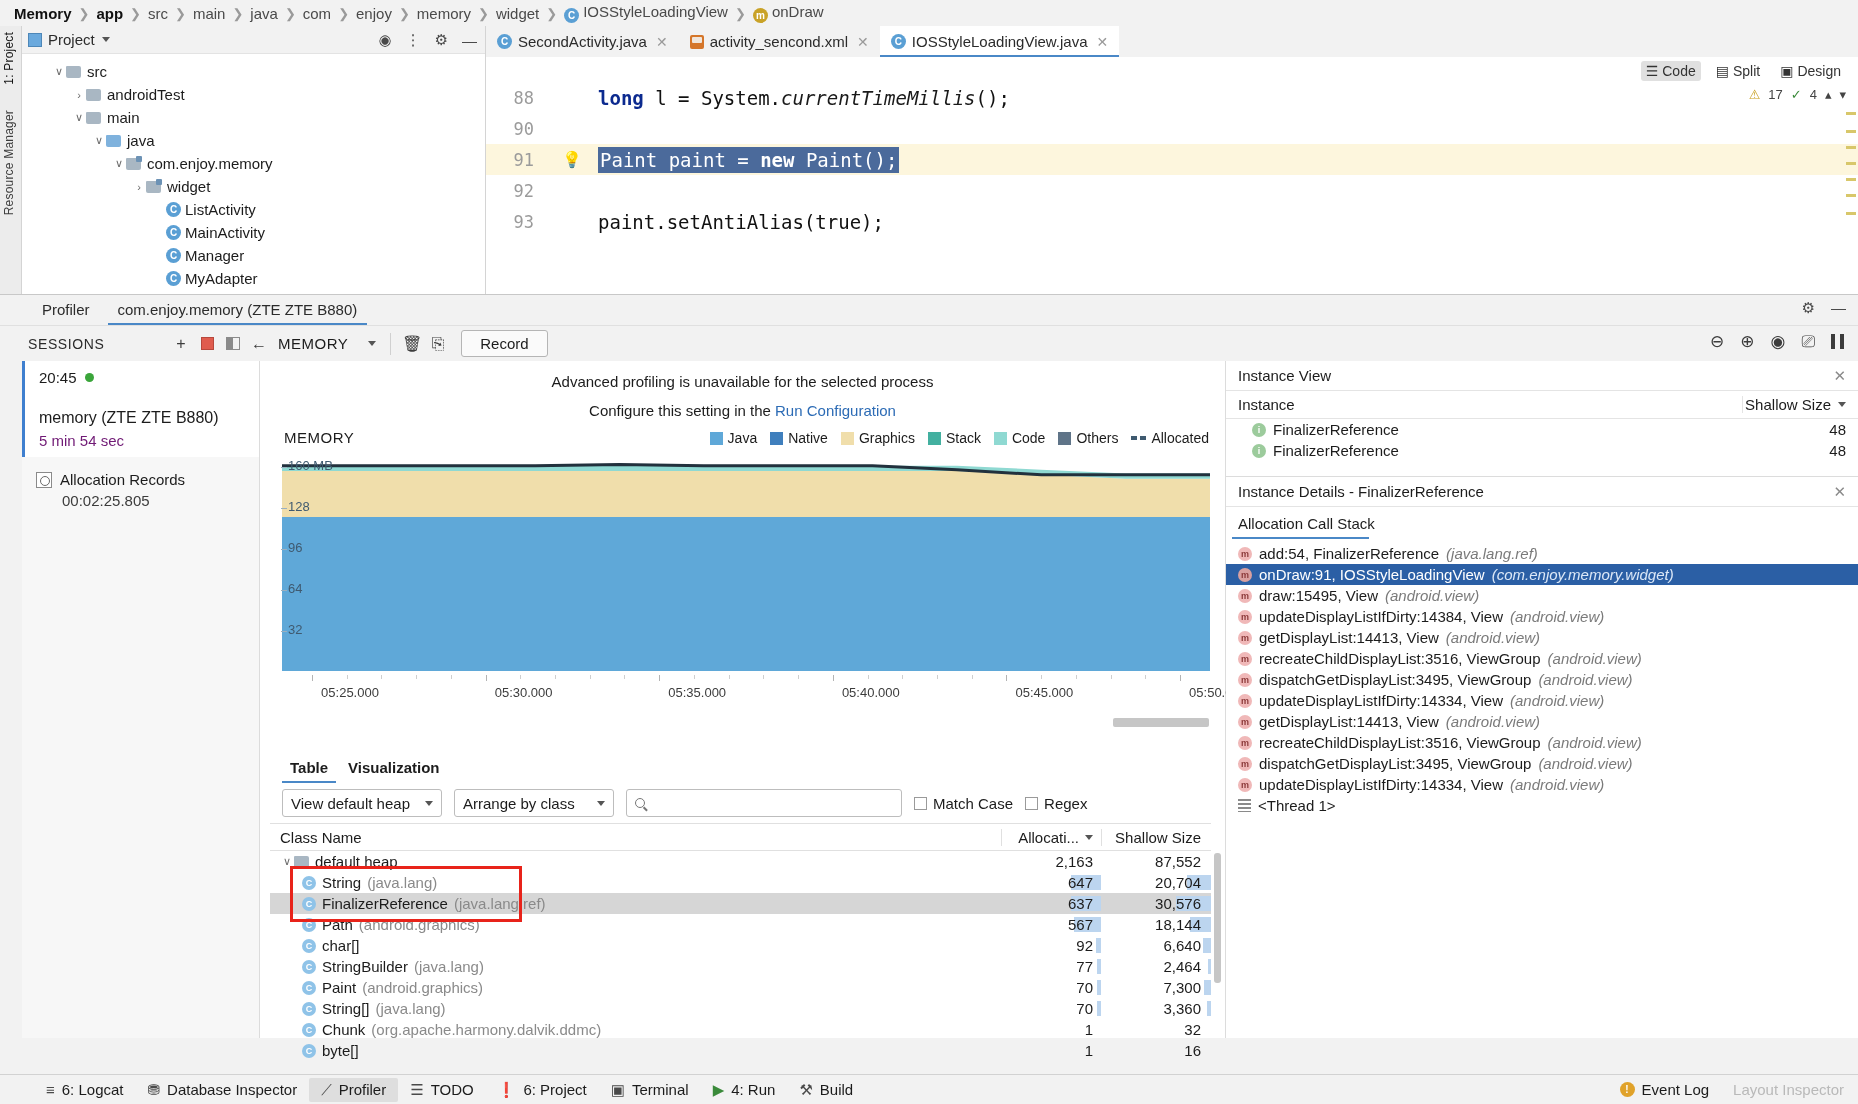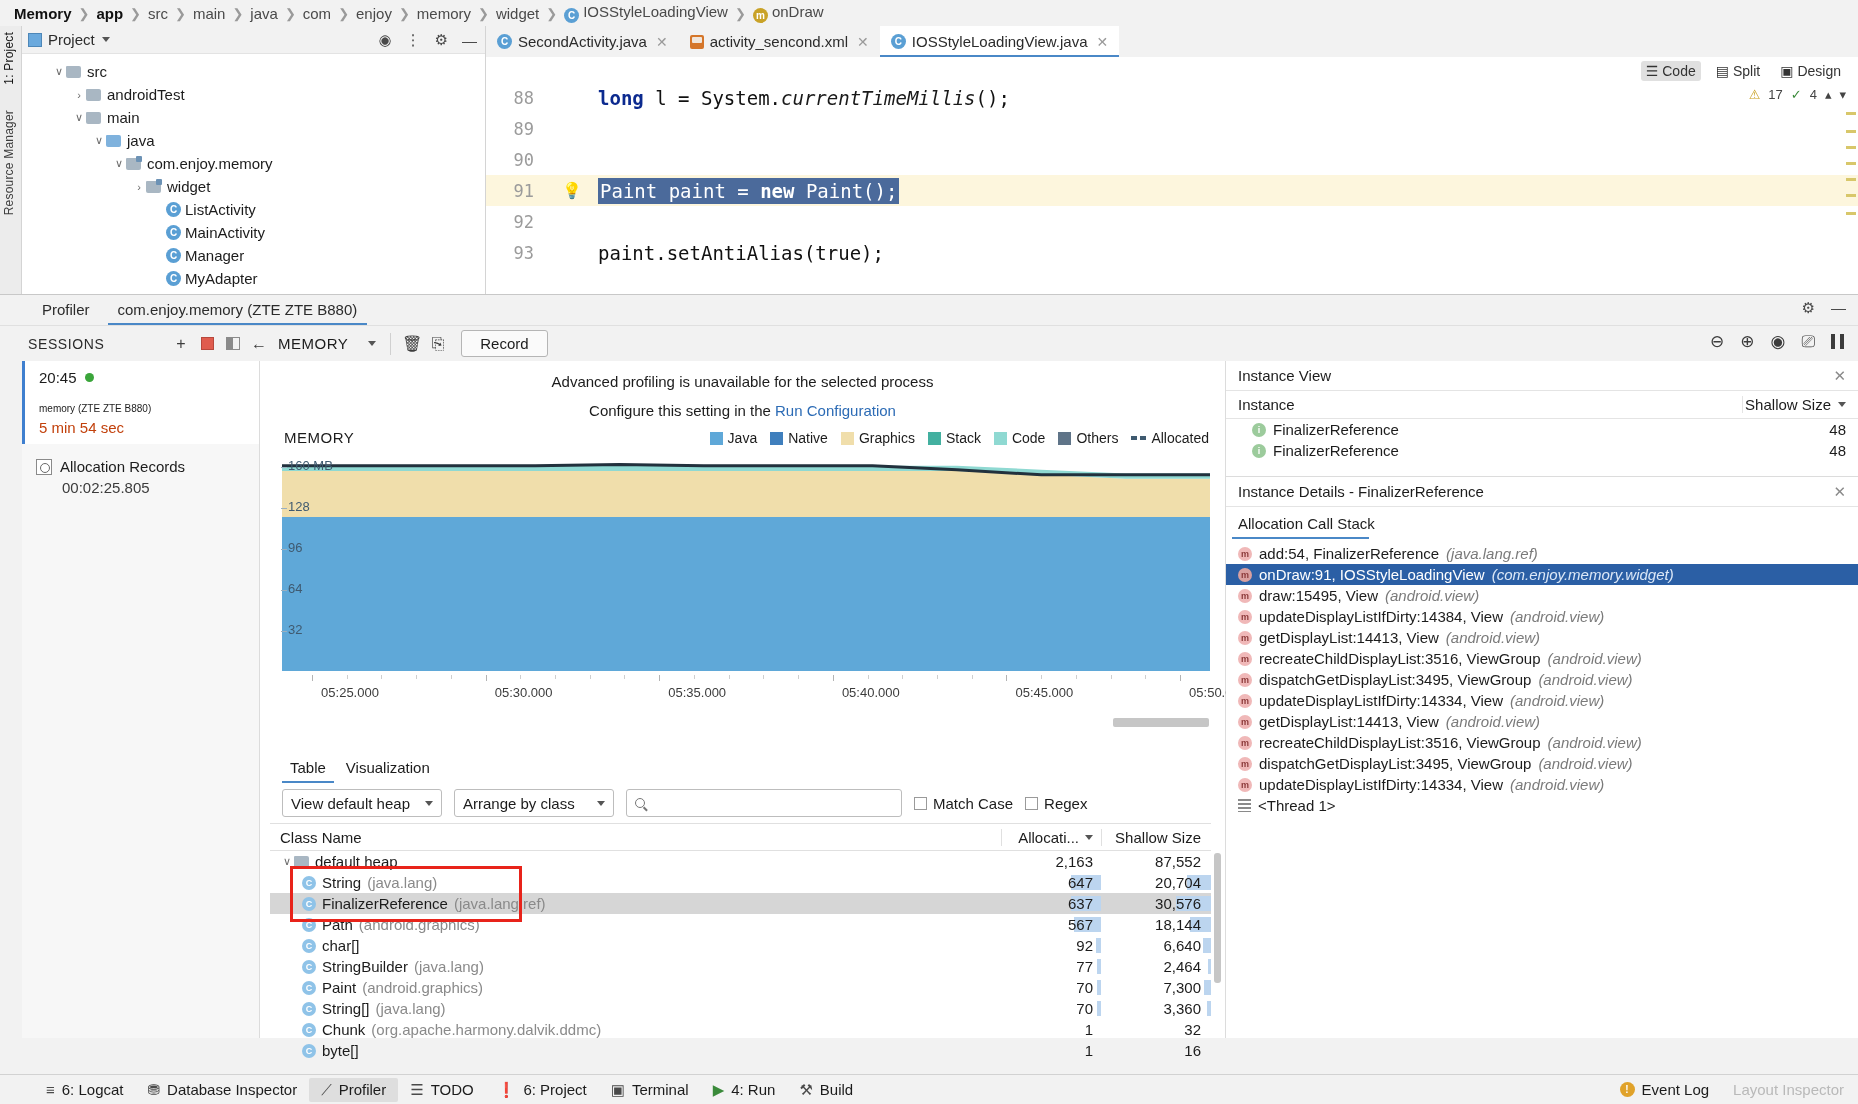--- a/index.html
+++ b/index.html
@@ -151,22 +151,22 @@
   .pause-ic:before{left:0;} .pause-ic:after{right:0;}
 
   
   .sessions {
     position:absolute; left:22px; top:66px; width:238px; bottom:36px;
     background:#f7f7f7; border-right:1px solid #dcdcdc;
   }
   .session-card { border-left:3px solid #3f7fcf; padding:8px 0 8px 14px; background:#fff; }
   .session-time { font-size:15px; color:#1c1c1c; display:flex; align-items:center; gap:8px;}
   .dot-green { width:9px;height:9px;border-radius:50%;background:#3aa53a; display:inline-block;}
-  .session-dev { font-size:10px; color:#1c1c1c; margin-top:17px;}
-  .session-dur { font-size:15px; color:#c2410c; margin-top:5px;}
+  .session-dev { font-size:16px; color:#1c1c1c; margin-top:23px;}
+  .session-dur { font-size:15px; color:#701a75; margin-top:5px;}
   .alloc-rec { display:flex; align-items:center; gap:8px; margin-top:14px; padding-left:14px; font-size:15px;}
   .alloc-time { font-size:15px; color:#3c3c3c; padding-left:40px; margin-top:4px;}
   .rec-ic { width:16px;height:16px;border:1px solid #8a8a8a; background:#fff; position:relative; flex:0 0 16px;}
   .rec-ic:after{content:"";position:absolute;left:3px;top:3px;width:8px;height:8px;border:1px solid #6a6a6a;border-radius:50%;}
 
   
   .center {
     position:absolute; left:260px; top:66px; width:966px; bottom:36px;
     background:#fff; border-right:1px solid #dcdcdc;
   }
@@ -186,21 +186,21 @@
   .yl { position:absolute; left:6px; font-size:13px; color:#3f5a70; }
   .tick { position:absolute; left:-7px; width:6px; height:1px; background:#9bb0c0; }
   .xaxis { position:absolute; left:22px; right:16px; top:246px; height:40px; }
   .xt { position:absolute; font-size:13px; color:#3c3c3c; transform:translateX(-50%);}
   .xtick { position:absolute; top:0; width:1px; height:6px; background:#b4b4b4;}
   .xtick.minor { height:4px; background:#cfcfcf;}
   .scrollthumb { position:absolute; right:16px; bottom:2px; width:96px; height:9px; background:#c6c6c6; border-radius:2px;}
 
   
   .tabsec { position:absolute; left:0; right:0; top:392px; bottom:0; }
-  .tvtabs { display:flex; gap:4px; padding-left:22px; height:30px; align-items:center; font-size:15px;}
+  .tvtabs { display:flex; gap:4px; padding-left:22px; height:30px; align-items:center; font-size:15px;font-weight:bold;}
   .tvtab { padding:0 8px; height:30px; line-height:30px; position:relative;}
   .tvtab.active:after{content:"";position:absolute;left:0;right:0;bottom:0;height:2px;background:#4a88c7;}
   .filters { display:flex; align-items:center; gap:12px; padding:6px 0 6px 22px;}
   .sel-box {
     border:1px solid #bdbdbd; background:#fff; border-radius:3px; height:28px;
     display:flex; align-items:center; justify-content:space-between;
     padding:0 8px; font-size:15px; min-width:160px;
   }
   .sel-box .cv { width:0;height:0;border-left:4px solid transparent;border-right:4px solid transparent;border-top:5px solid #555; margin-left:14px;}
   .searchbox {
@@ -412,25 +412,20 @@
         <span style="color:#3a8a3a;">✓</span>
           <span>4</span>
         <span>▴</span>
         <span>▾</span>
       </div>
       <div class="codelines" id="code-lines">
           <div class="cline">
             <div class="gutter">88</div>
             <div class="gutter2"></div>
             <div class="codetext" style="padding-left: 0px;"><span class="kw">long</span> l = System.<span class="ital">currentTimeMillis</span>();</div>
-          </div>
-          <div class="cline">
-            <div class="gutter">89</div>
-            <div class="gutter2"></div>
-            <div class="codetext" style="padding-left: 0px;"></div>
           </div>
           <div class="cline">
             <div class="gutter">90</div>
             <div class="gutter2"></div>
             <div class="codetext" style="padding-left: 0px;"></div>
           </div>
           <div class="cline hl">
             <div class="gutter">91</div>
             <div class="gutter2"><span class="bulb">💡</span></div>
             <div class="codetext" style="padding-left: 0px;"><span class="selcode">Paint paint = <span class="kw">new</span> Paint();</span></div>

